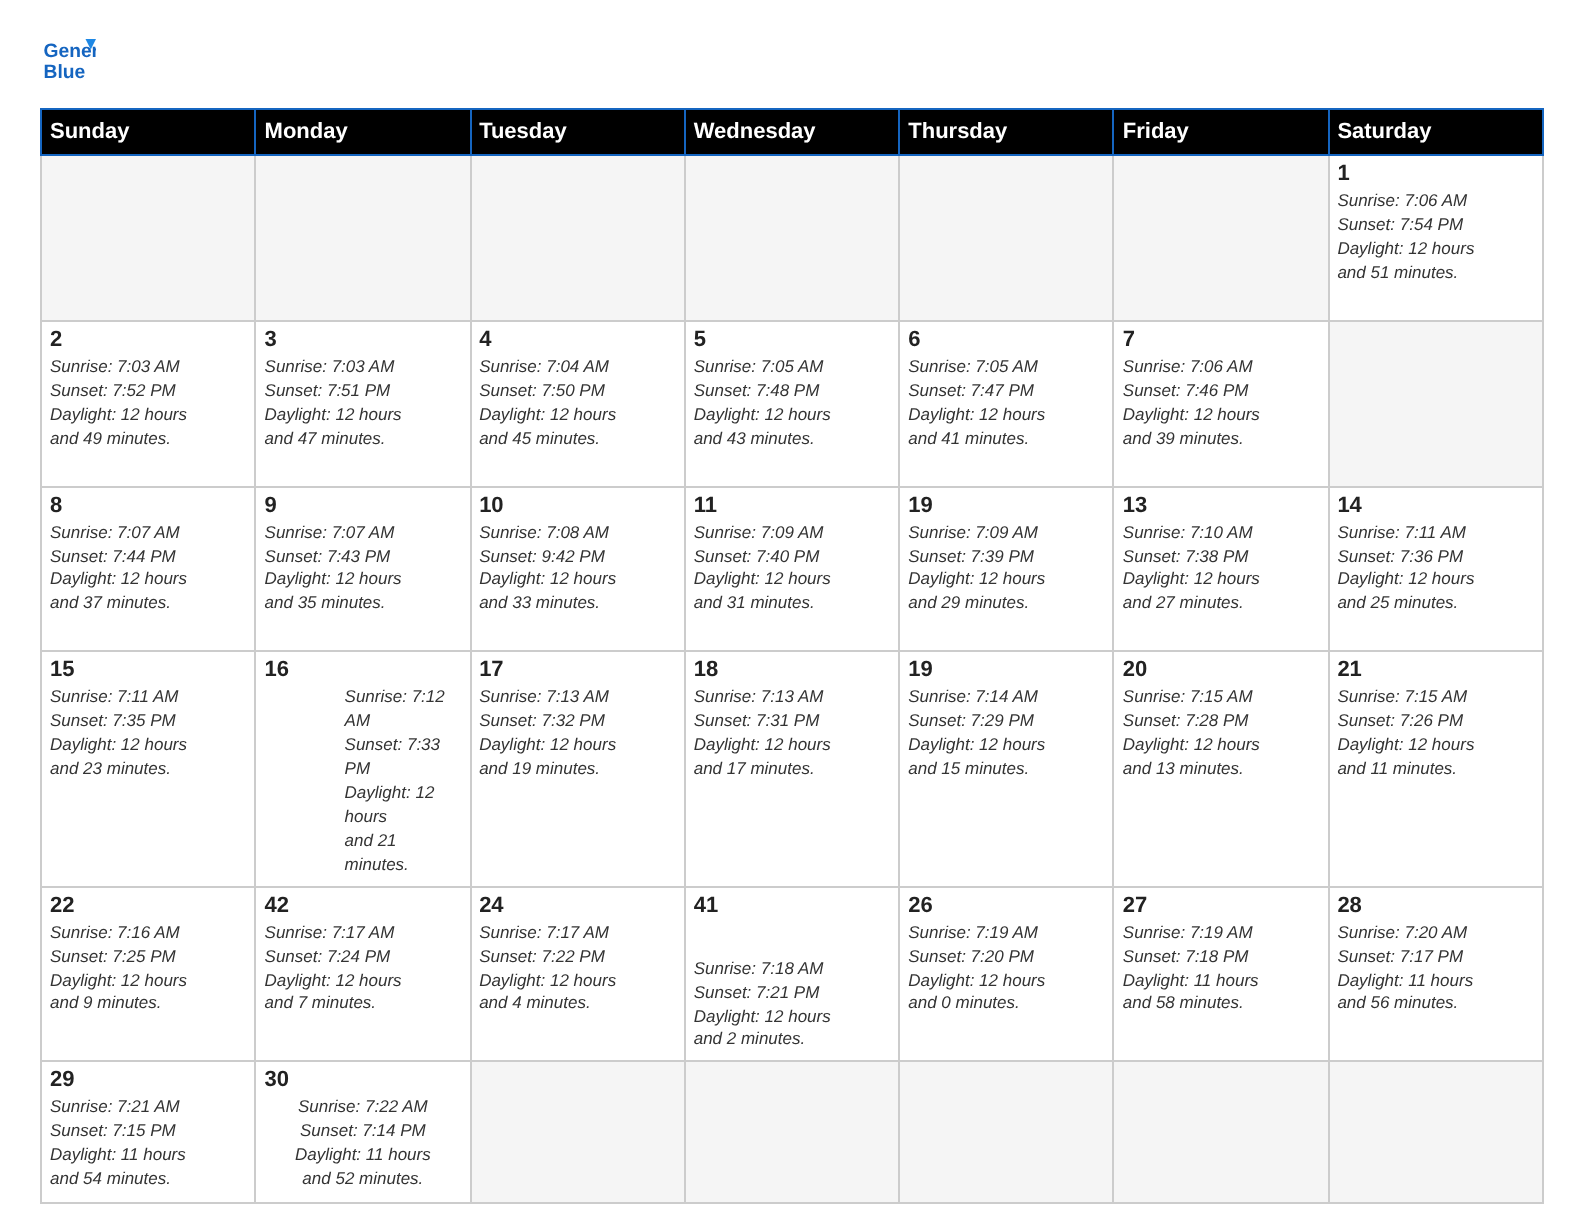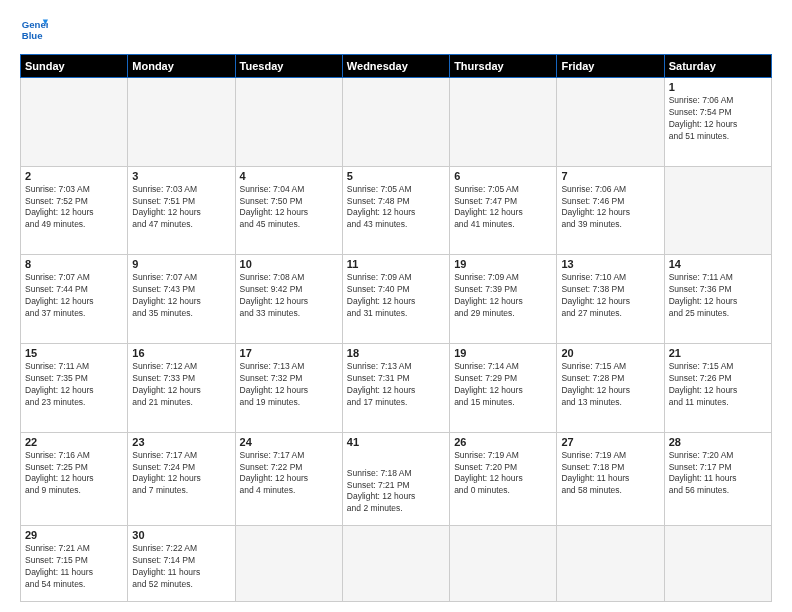--- a/index.html
+++ b/index.html
@@ -80,20 +80,21 @@
       font-size: 11px;
       font-weight: bold;
       color: #222;
       display: block;
       margin-bottom: 2px;
     }
     .day-detail {
       font-size: 8.5px;
       line-height: 1.4;
       color: #333;
+      font-style: italic;
     }
   </style>
 </head>
 <body>
 
 <div class="page">
   <div class="header">
     <div class="logo">
       <svg class="logo-icon" viewBox="0 0 32 32">
         <text x="2" y="14" font-size="11" font-weight="bold" fill="#1565c0">General</text>
@@ -234,21 +235,21 @@
         <tr>
           <td>
             <span class="day-num">15</span>
             <div class="day-detail" style="white-space: pre-line;">Sunrise: 7:11 AM
 Sunset: 7:35 PM
 Daylight: 12 hours
 and 23 minutes.</div>
           </td>
           <td>
             <span class="day-num">16</span>
-            <div class="day-detail" style="white-space: pre-line;">Sunrise: 7:12 AM
+            <div class="day-detail" style="white-space: pre-line; margin-left: 40px;">Sunrise: 7:12 AM
 Sunset: 7:33 PM
 Daylight: 12 hours
 and 21 minutes.</div>
           </td>
           <td>
             <span class="day-num">17</span>
             <div class="day-detail" style="white-space: pre-line;">Sunrise: 7:13 AM
 Sunset: 7:32 PM
 Daylight: 12 hours
 and 19 minutes.</div>
@@ -284,21 +285,21 @@
         </tr>
         <tr>
           <td>
             <span class="day-num">22</span>
             <div class="day-detail" style="white-space: pre-line;">Sunrise: 7:16 AM
 Sunset: 7:25 PM
 Daylight: 12 hours
 and 9 minutes.</div>
           </td>
           <td>
-            <span class="day-num">23</span>
+            <span class="day-num">42</span>
             <div class="day-detail" style="white-space: pre-line;">Sunrise: 7:17 AM
 Sunset: 7:24 PM
 Daylight: 12 hours
 and 7 minutes.</div>
           </td>
           <td>
             <span class="day-num">24</span>
             <div class="day-detail" style="white-space: pre-line;">Sunrise: 7:17 AM
 Sunset: 7:22 PM
 Daylight: 12 hours
@@ -336,21 +337,21 @@
         <tr>
           <td>
             <span class="day-num">29</span>
             <div class="day-detail" style="white-space: pre-line;">Sunrise: 7:21 AM
 Sunset: 7:15 PM
 Daylight: 11 hours
 and 54 minutes.</div>
           </td>
           <td>
             <span class="day-num">30</span>
-            <div class="day-detail" style="white-space: pre-line;">Sunrise: 7:22 AM
+            <div class="day-detail" style="white-space: pre-line; text-align: center;">Sunrise: 7:22 AM
 Sunset: 7:14 PM
 Daylight: 11 hours
 and 52 minutes.</div>
           </td>
           <td class="empty"></td>
           <td class="empty"></td>
           <td class="empty"></td>
           <td class="empty"></td>
           <td class="empty"></td>
         </tr>

